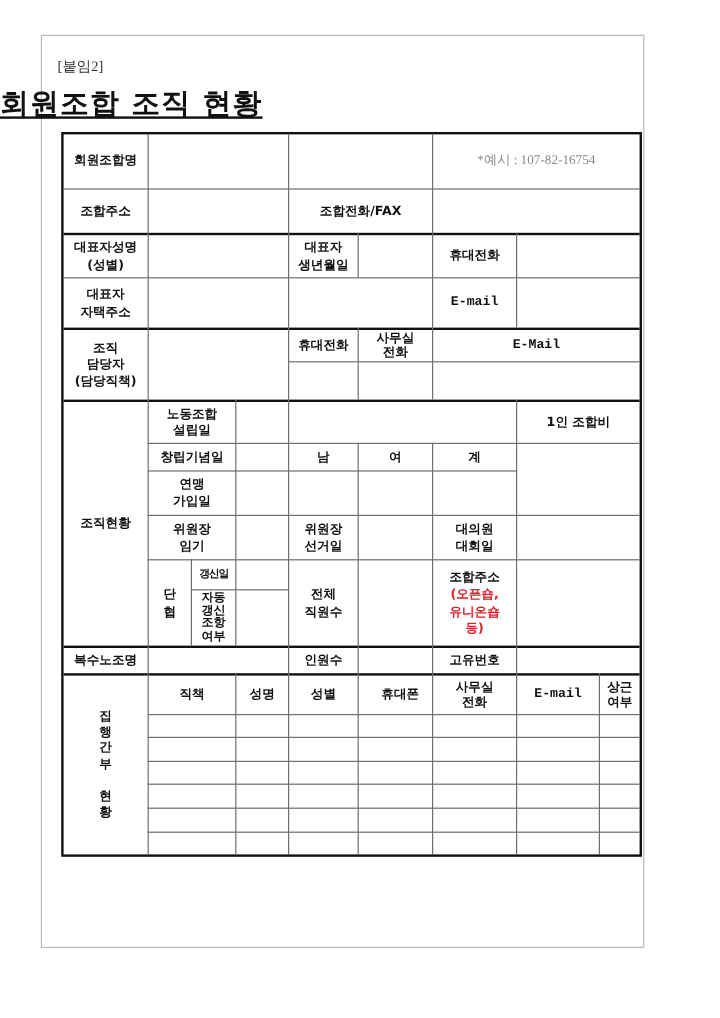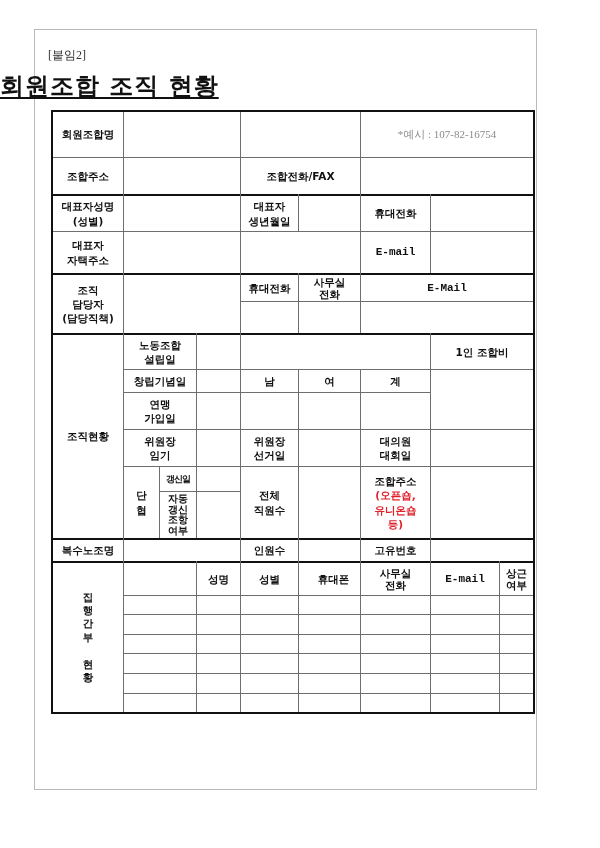--- a/index.html
+++ b/index.html
@@ -230,20 +230,21 @@
   <div class="c vert" style="left:0;top:451px;width:70px;height:149px;line-height:1.25;">
     <span>집</span>
     <span>행</span>
     <span>간</span>
     <span>부</span>
     <span style="height:14px;"></span>
     <span>현</span>
     <span>황</span>
   </div>
 
+  <div class="c" style="left:71px;top:451px;width:72px;height:32px;">직책</div>
   <div class="c" style="left:144px;top:451px;width:43px;height:32px;">성명</div>
   <div class="c" style="left:188px;top:451px;width:57px;height:32px;">성별</div>
   <div class="c" style="left:250px;top:451px;width:61px;height:32px;">휴대폰</div>
   <div class="c vert" style="left:308px;top:451px;width:69px;height:32px;line-height:1.15;">
     <span>사무실</span>
     <span>전화</span>
   </div>
   <div class="c lat" style="left:378px;top:451px;width:68px;height:32px;font-weight:bold;">E-mail</div>
   <div class="c vert" style="left:447px;top:451px;width:33px;height:32px;line-height:1.15;">
     <span>상근</span>

